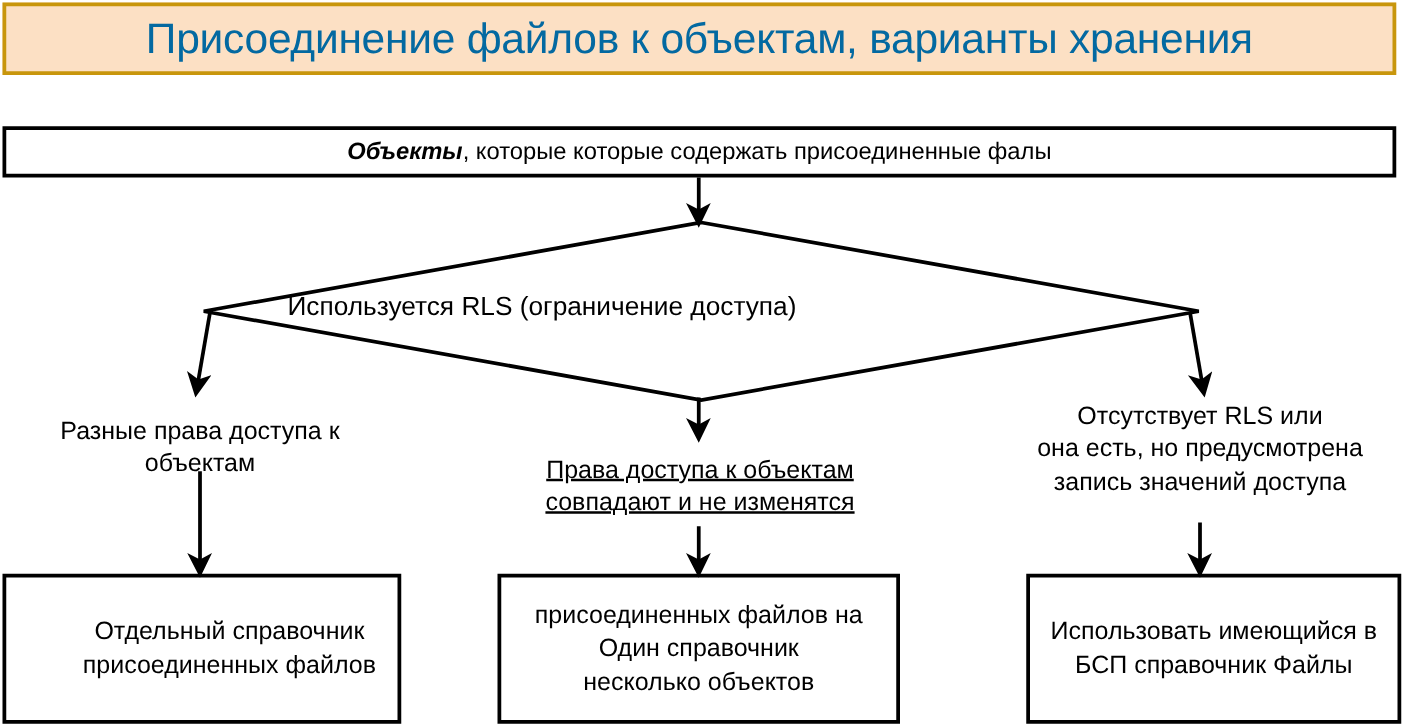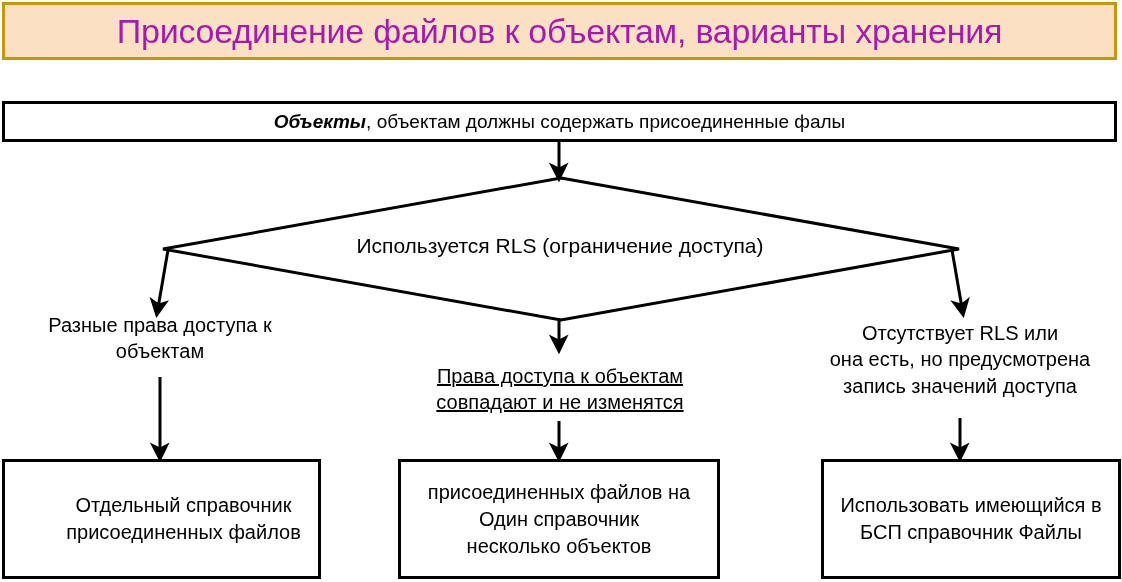--- a/index.html
+++ b/index.html
@@ -33,21 +33,21 @@
     border: 3px solid #c8960c;
     display: flex;
     align-items: center;
     justify-content: center;
   }
   #title-text {
     font-size: 34px;
     line-height: 1;
     letter-spacing: -0.2px;
     white-space: nowrap;
-    color: #a21caf;
+    color: #0369a1;
   }
 
   
   .flow-box {
     position: absolute;
     box-sizing: border-box;
     background: #ffffff;
     border: 3px solid #000000;
     display: flex;
     align-items: center;
@@ -96,34 +96,34 @@
     top: 175px;
     width: 802px;
     height: 148px;
     pointer-events: none;
   }
   #decision-label {
     position: absolute;
     left: 230px;
     top: 235px;
     width: 660px;
-    text-align: center;
+    text-align: left;
     font-size: 21px;
     line-height: 1;
     white-space: nowrap;
   }
 
   
   .branch-caption {
     position: absolute;
     text-align: center;
     font-size: 20px;
     line-height: 1.32;
   }
-  #caption-left   { left: 10px;  top: 312px; width: 300px; }
+  #caption-left   { left: 10px;  top: 332px; width: 300px; }
   #caption-middle { left: 400px; top: 363px; width: 320px; text-decoration: underline; }
   #caption-right  { left: 805px; top: 320px; width: 310px; }
 
   
   #connectors {
     position: absolute;
     left: 0;
     top: 0;
     width: 1122px;
     height: 582px;
@@ -133,21 +133,21 @@
 </head>
 <body>
 
 <div id="canvas">
 
   <div id="title-banner">
     <div id="title-text">Присоединение файлов к объектам, варианты хранения</div>
   </div>
 
   <div class="flow-box" id="box-root">
-    <div class="box-text"><span class="bold">Объекты</span><span>, объектам должны содержать присоединенные фалы</span></div>
+    <div class="box-text"><span class="bold">Объекты</span><span>, которые которые содержать присоединенные фалы</span></div>
   </div>
 
   <svg id="decision-diamond" viewBox="0 0 802 148">
     <polygon points="401,3 799,74 401,145 3,74" fill="#ffffff" stroke="#000000" stroke-width="3"></polygon>
   </svg>
   <div id="decision-label">Используется RLS (ограничение доступа)</div>
 
   <div class="branch-caption" id="caption-left">
     <div>Разные права доступа к</div>
     <div>объектам</div>

